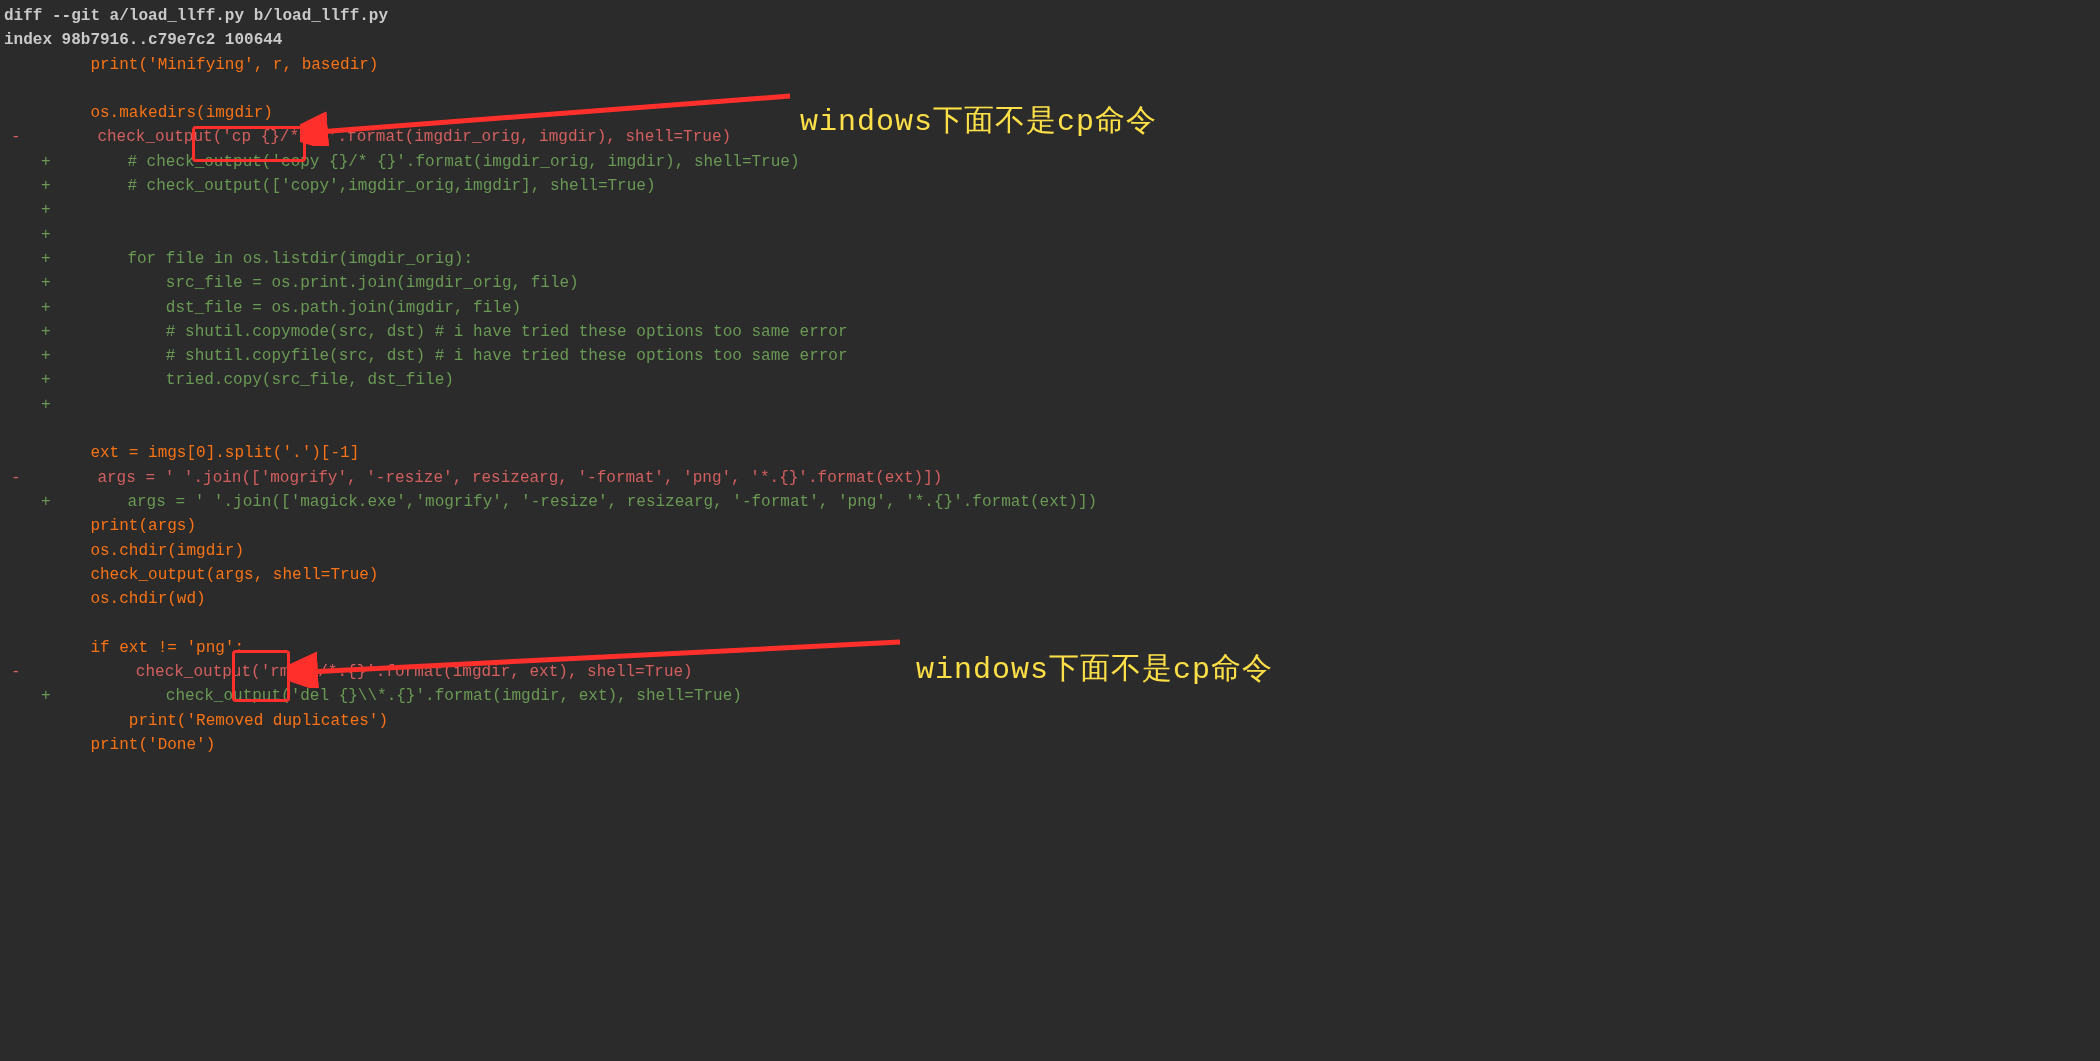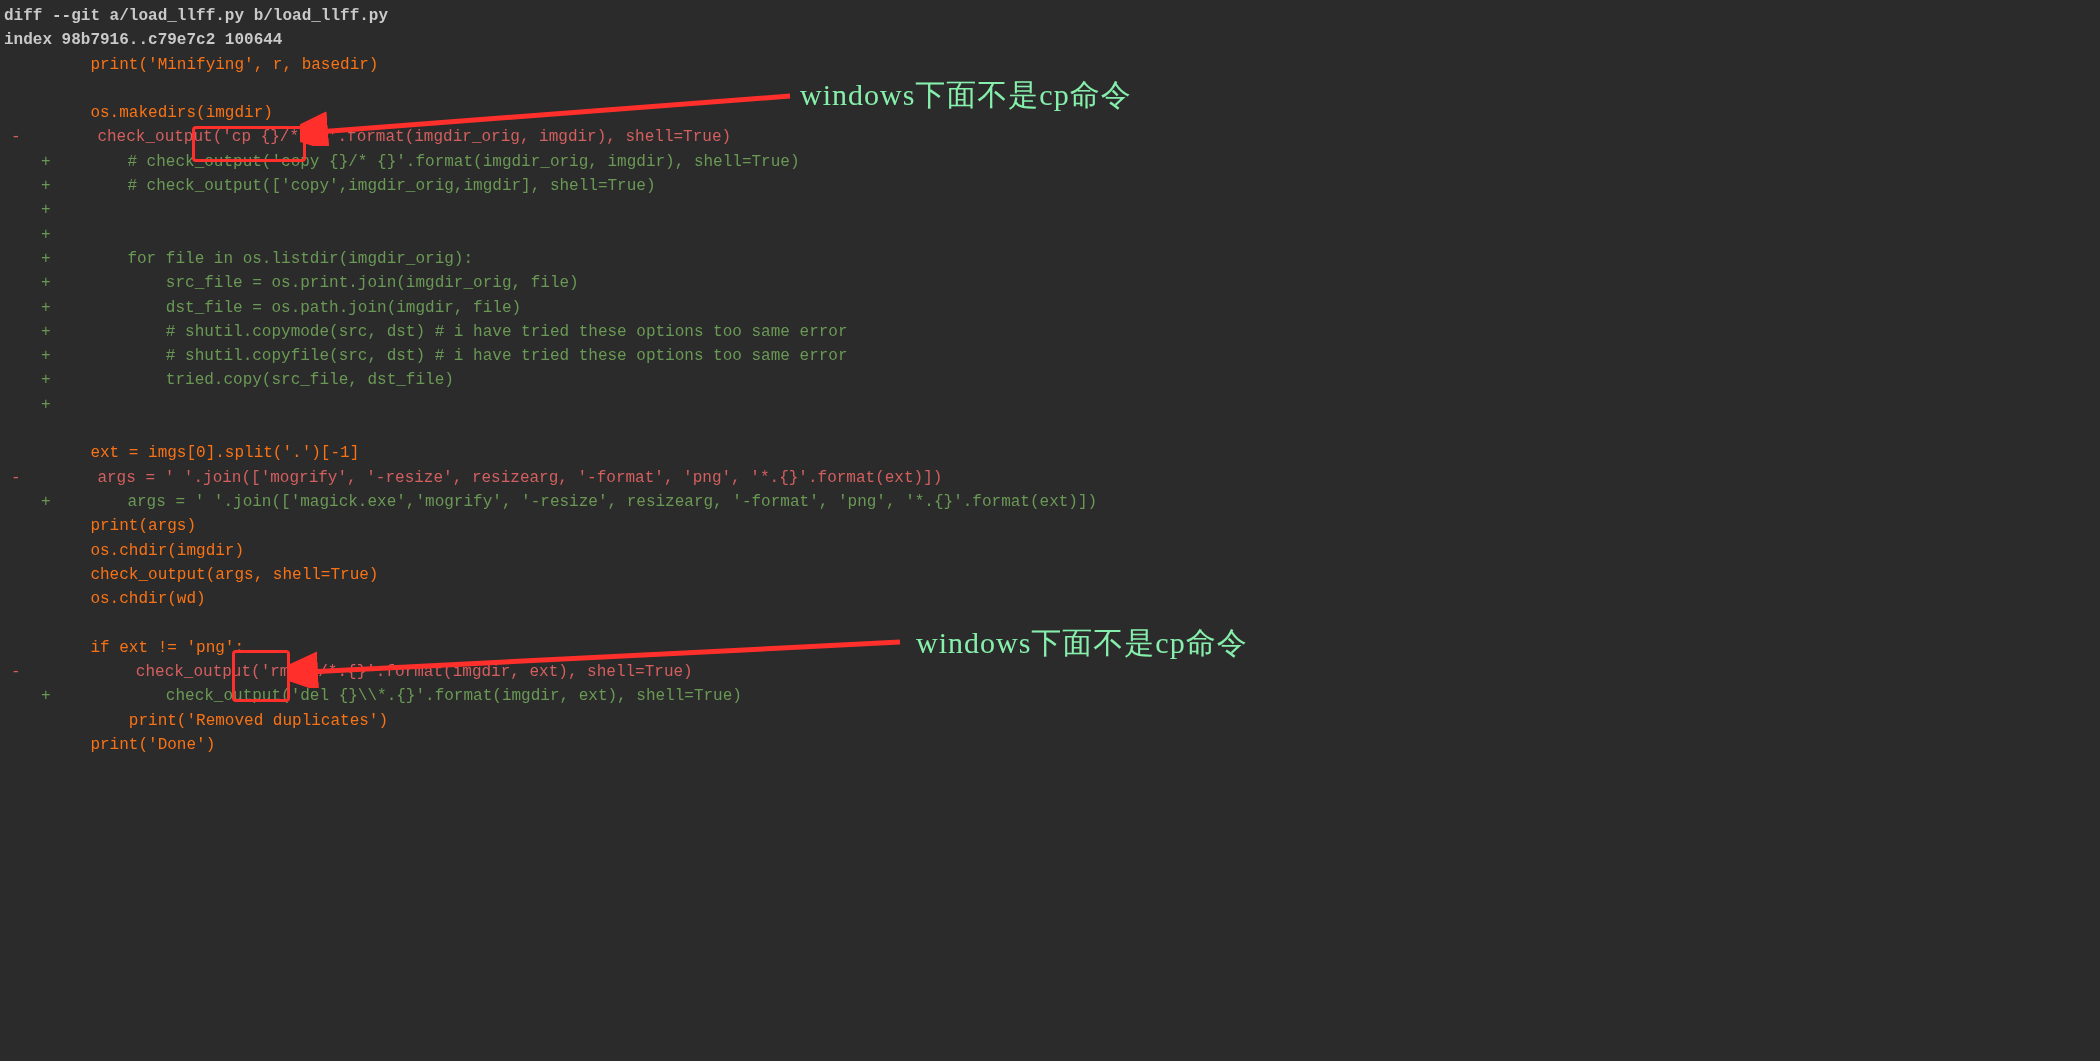--- a/index.html
+++ b/index.html
@@ -3,21 +3,21 @@
 <meta charset="utf-8">
 <style>
   html,body{margin:0;padding:0;background:#2b2b2b;color:#a9b7c6;font-family:Consolas,"Courier New",monospace;font-size:16px;line-height:24px;overflow:hidden;}
   .canvas{position:relative;width:2100px;height:1061px;}
   .diff-lines{position:absolute;top:0;left:0;padding-top:4px;}
   .line{white-space:pre;height:24.3px;padding-left:4px;}
   .h{color:#c9c9c9;font-weight:bold;}
   .ctxt{color:#f97316;}
   .minus{color:#d45f5f;padding-left:11px;}
   .plus{color:#6a9955;margin-left:37px;}
-  .annot{position:absolute;font-family:Liberation Serif, serif;color:#86efac;font-size:30px;line-height:34px;font-weight:500;letter-spacing:1px;}
+  .annot{position:absolute;font-family:Liberation Mono, monospace;color:#fde047;font-size:30px;line-height:34px;font-weight:500;letter-spacing:1px;margin-top:27px;}
   .red-box{position:absolute;border:3px solid #ff2f2b;border-radius:4px;pointer-events:none;}
   svg.arrow{position:absolute;pointer-events:none;}
 </style>
 </head>
 <body>
 
 <div class="canvas">
 
   <div class="diff-lines">
     <div class="line h">diff --git a/load_llff.py b/load_llff.py</div>

